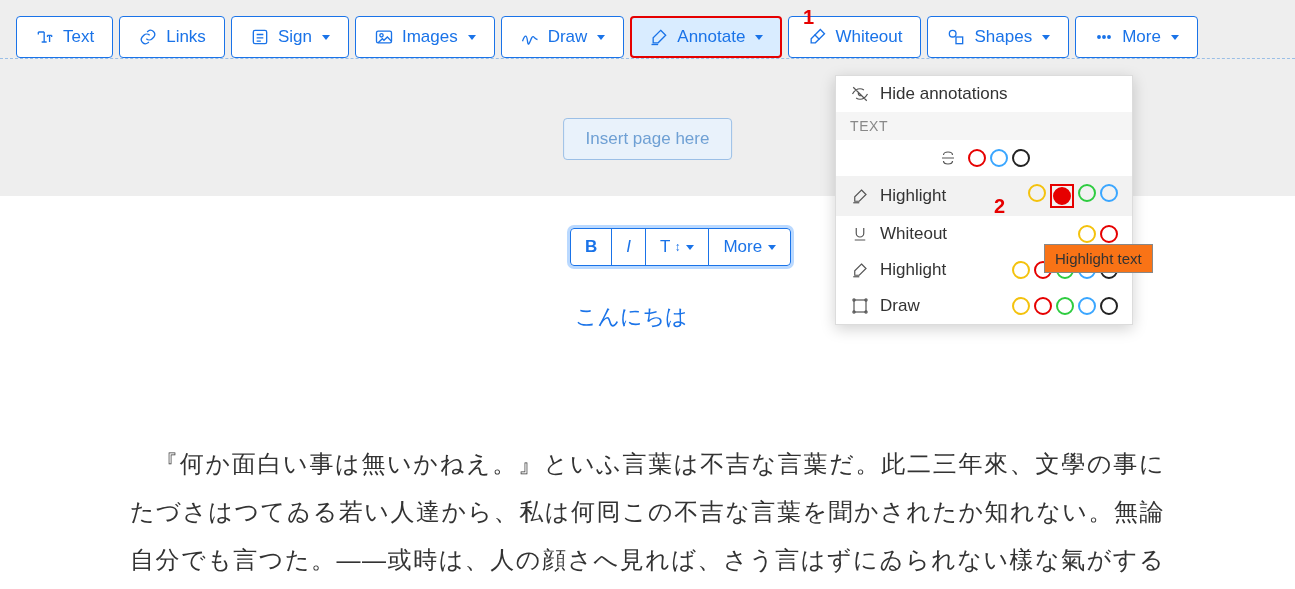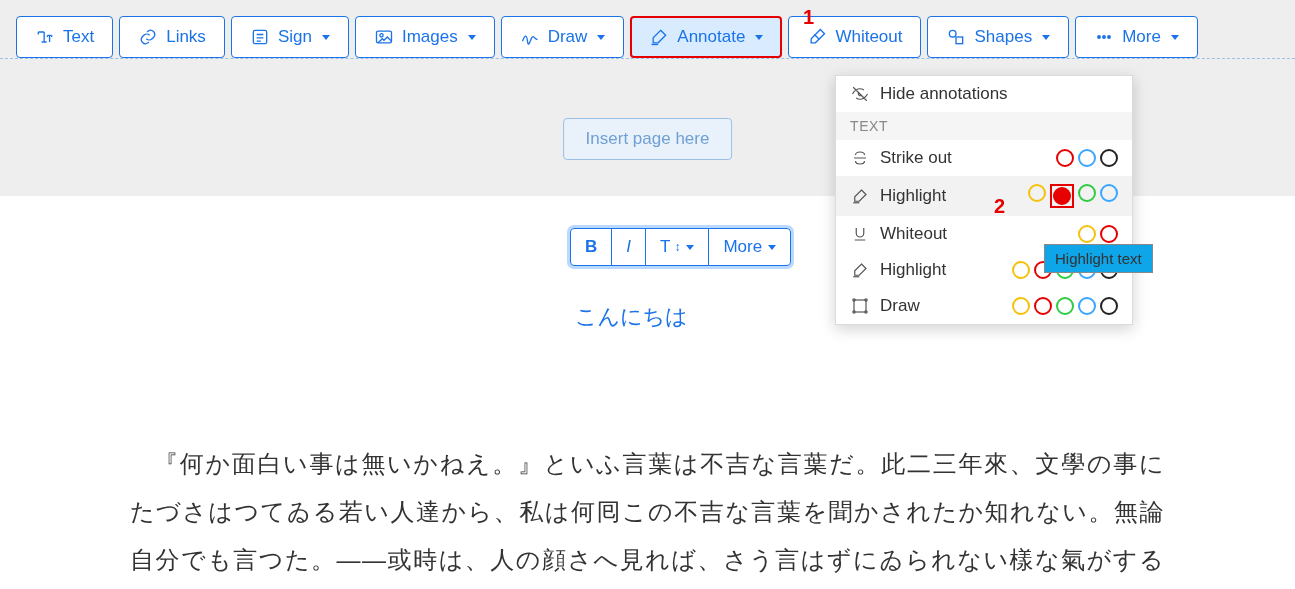--- a/index.html
+++ b/index.html
@@ -157,21 +157,21 @@
   .sw.fill { background: currentColor; }
   .sw-box-outer {
     border: 2px solid #e60000;
     padding: 1px;
     display: inline-flex;
   }
   .tooltip {
     position: absolute;
     top: 244px;
     left: 1044px;
-    background: #0ea5e9;
+    background: #f97316;
     border: 1px solid #888;
     padding: 5px 10px;
     font-size: 15px;
     color: #333;
     z-index: 20;
     white-space: nowrap;
   }
   .callout {
     position: absolute;
     color: #e60000;
@@ -312,21 +312,20 @@
       </span>
     <span class="label">Hide annotations</span>
   </div>
   <div class="dd-header">TEXT</div>
   <div class="dd-row">
     <span class="dd-icon">
         <svg viewBox="0 0 24 24">
           <path d="M6 8c0-2 2-4 6-4s6 2 6 4M6 16c0 2 2 4 6 4s6-2 6-4M4 12h16"></path>
         </svg>
       </span>
-    <span class="label">Strike out</span>
     <span class="swatches">
       <span class="sw" style="color:#e60000;border-color:#e60000"></span>
       <span class="sw" style="color:#3aa6ff;border-color:#3aa6ff"></span>
       <span class="sw" style="color:#222;border-color:#222"></span>
     </span>
   </div>
   <div class="dd-row hover">
     <span class="dd-icon">
         <svg viewBox="0 0 24 24">
           <path d="M14 4l6 6-9 9H5v-6z"></path>

